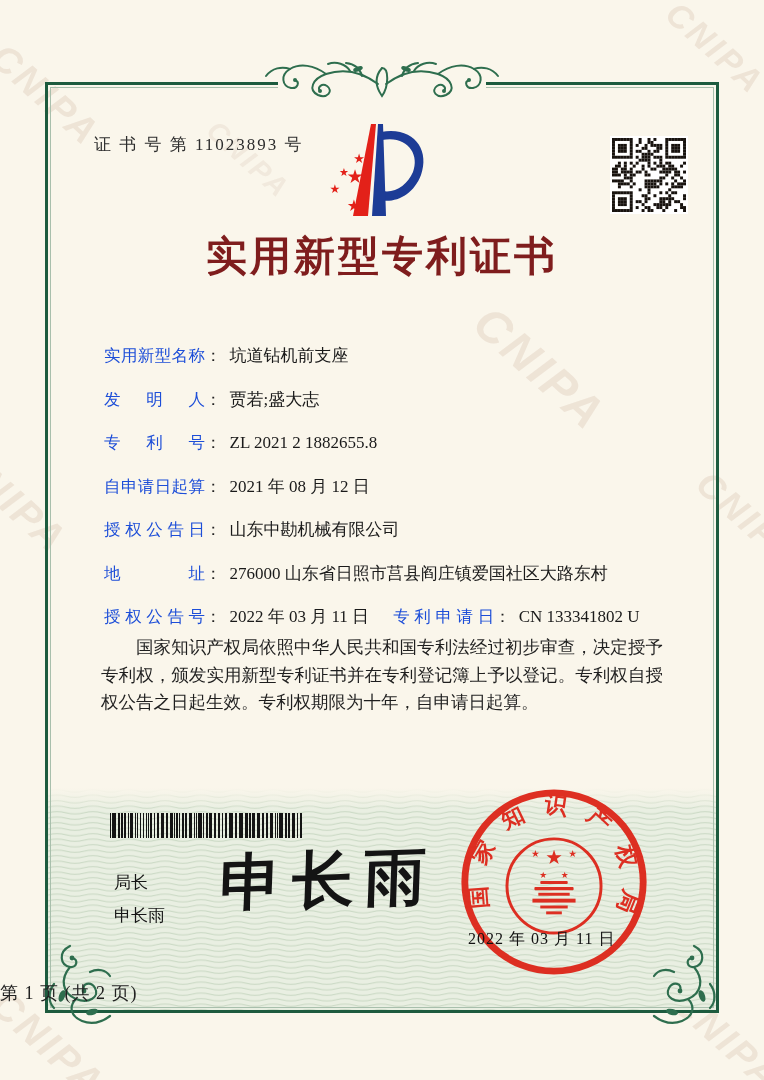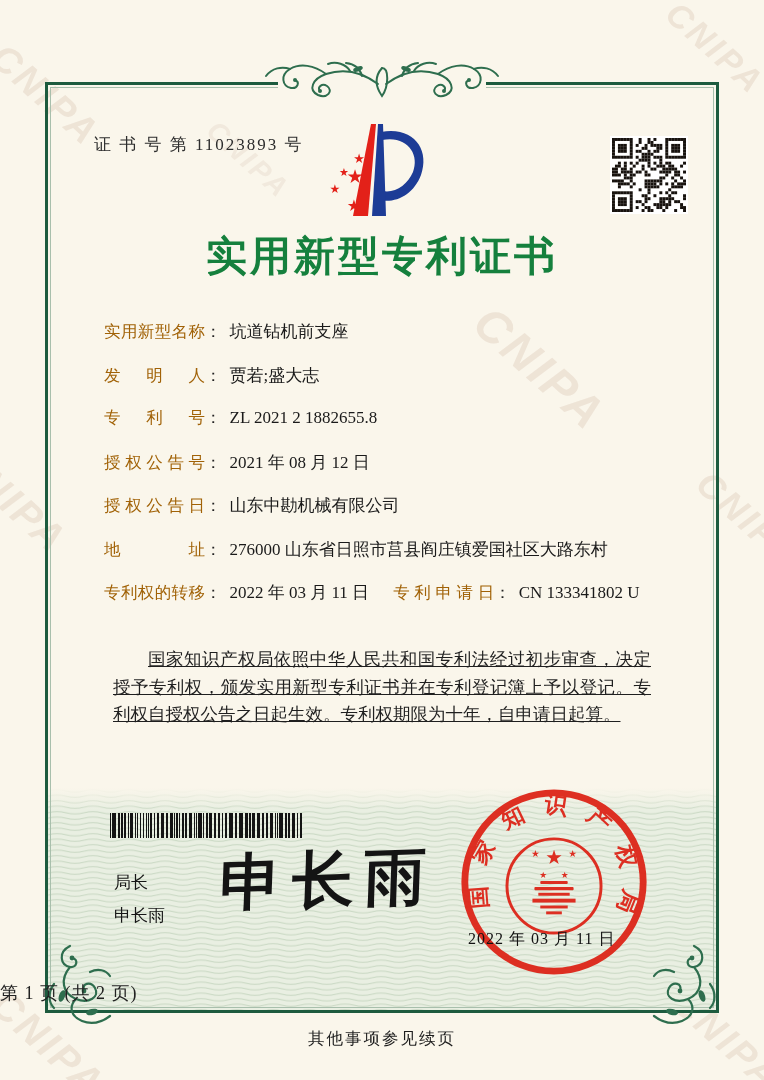--- a/index.html
+++ b/index.html
@@ -30,36 +30,36 @@
   .orn-top{position:absolute; left:262px; top:56px; z-index:3;}
   .orn-corner{position:absolute; top:944px; z-index:3;}
   .orn-left{left:40px;}
   .orn-right{left:652px; transform:scaleX(-1);}
   
   .cert-no{left:94px; top:133px; font-size:17px; letter-spacing:2px; color:#2d2d2d; z-index:4;}
   .logo{left:308px; top:120px; z-index:4;}
   .qr{left:610px; top:136px; width:78px; height:78px; background:#fff; padding:2px; box-sizing:border-box; z-index:4;}
   .title{
     left:0; top:229px; width:100%; text-align:center; z-index:4;
-    font-size:41px; font-weight:bold; letter-spacing:3px; color:#15803d;
+    font-size:41px; font-weight:bold; letter-spacing:3px; color:#7f1d1d;
   }
   
   .fields{left:104px; top:320px; z-index:4; font-size:17px;}
   .frow{height:43.5px; white-space:nowrap;}
   .flabel{
-    display:inline-block; width:101px; font-size:16.5px; color:#a16207;
-    text-align:justify; text-align-last:justify; vertical-align:baseline;
+    display:inline-block; width:101px; font-size:16.5px; color:#1d4ed8;
+    text-align:justify; text-align-last:justify; vertical-align:baseline;margin-top:25px;
   }
   .fcolon{font-size:16.5px; color:#222;}
   .fvalue{margin-left:8px; color:#1a1a1a;}
   .pair2{margin-left:24px;}
   
   .paras{left:97px; top:630px; width:570px; z-index:4;
     font-size:17.5px; line-height:27.5px; text-align:justify; color:#1f1f1f;}
-  .paras p{margin:16px; text-indent:2em;text-decoration:underline;}
+  .paras p{margin:4px; text-indent:2em;}
   
   .barcode{left:110px; top:813px; width:196px; height:25px; z-index:4;}
   .officer{left:114px; top:866px; z-index:4; font-size:17px; line-height:33px; color:#161616;}
   .signature{
     left:220px; top:838px; z-index:4; font-size:62px; font-weight:700; color:#141414;
     letter-spacing:10px; transform:rotate(-2deg) skewX(-4deg); white-space:nowrap;
   }
   .seal{left:456px; top:784px; z-index:5; opacity:0.93;}
   .seal-date{left:468px; top:929px; z-index:6; font-size:16px; letter-spacing:1px; color:#121212; white-space:nowrap;}
   .page-num{left:0; top:981px; width:100%; text-align:left; font-size:18px; letter-spacing:1px; z-index:4; color:#222;}
@@ -471,30 +471,30 @@
     <div class="frow">
       <span class="flabel">实用新型名称</span><span class="fcolon">：</span><span class="fvalue">坑道钻机前支座</span>
     </div>
     <div class="frow">
       <span class="flabel">发明人</span><span class="fcolon">：</span><span class="fvalue">贾若;盛大志</span>
     </div>
     <div class="frow">
       <span class="flabel">专利号</span><span class="fcolon">：</span><span class="fvalue">ZL 2021 2 1882655.8</span>
     </div>
     <div class="frow">
-      <span class="flabel">授权公告号</span><span class="fcolon">：</span><span class="fvalue">2021 年 08 月 12 日</span>
+      <span class="flabel">自申请日起算</span><span class="fcolon">：</span><span class="fvalue">2021 年 08 月 12 日</span>
     </div>
     <div class="frow">
       <span class="flabel">授权公告日</span><span class="fcolon">：</span><span class="fvalue">山东中勘机械有限公司</span>
     </div>
     <div class="frow">
       <span class="flabel">地址</span><span class="fcolon">：</span><span class="fvalue">276000 山东省日照市莒县阎庄镇爱国社区大路东村</span>
     </div>
     <div class="frow">
-      <span class="flabel">专利权的转移</span><span class="fcolon">：</span><span class="fvalue">2022 年 03 月 11 日</span><span class="flabel pair2">专利申请日</span><span class="fcolon">：</span><span class="fvalue">CN 133341802 U</span>
+      <span class="flabel">授权公告号</span><span class="fcolon">：</span><span class="fvalue">2022 年 03 月 11 日</span><span class="flabel pair2">专利申请日</span><span class="fcolon">：</span><span class="fvalue">CN 133341802 U</span>
     </div>
   </div>
 
   <div class="abs paras">
     <p>国家知识产权局依照中华人民共和国专利法经过初步审查，决定授予专利权，颁发实用新型专利证书并在专利登记簿上予以登记。专利权自授权公告之日起生效。专利权期限为十年，自申请日起算。</p>
   </div>
 
   <div class="abs barcode" id="barcodebox"><svg width="196" height="25">
         <g fill="#141414">
           <rect x="0" y="0" width="1" height="25"></rect>
@@ -585,15 +585,14 @@
         <rect x="86" y="124" width="28" height="3"></rect>
         <rect x="92" y="130" width="16" height="3"></rect>
       </g>
     </g>
   </svg>
 
   <div class="abs seal-date">2022 年 03 月 11 日</div>
 
   <div class="abs page-num">第 1 页 (共 2 页)</div>
 
-  <div class="abs bottom-note">其他事项参见续页</div>
 
 </div>
 
 </body></html>

